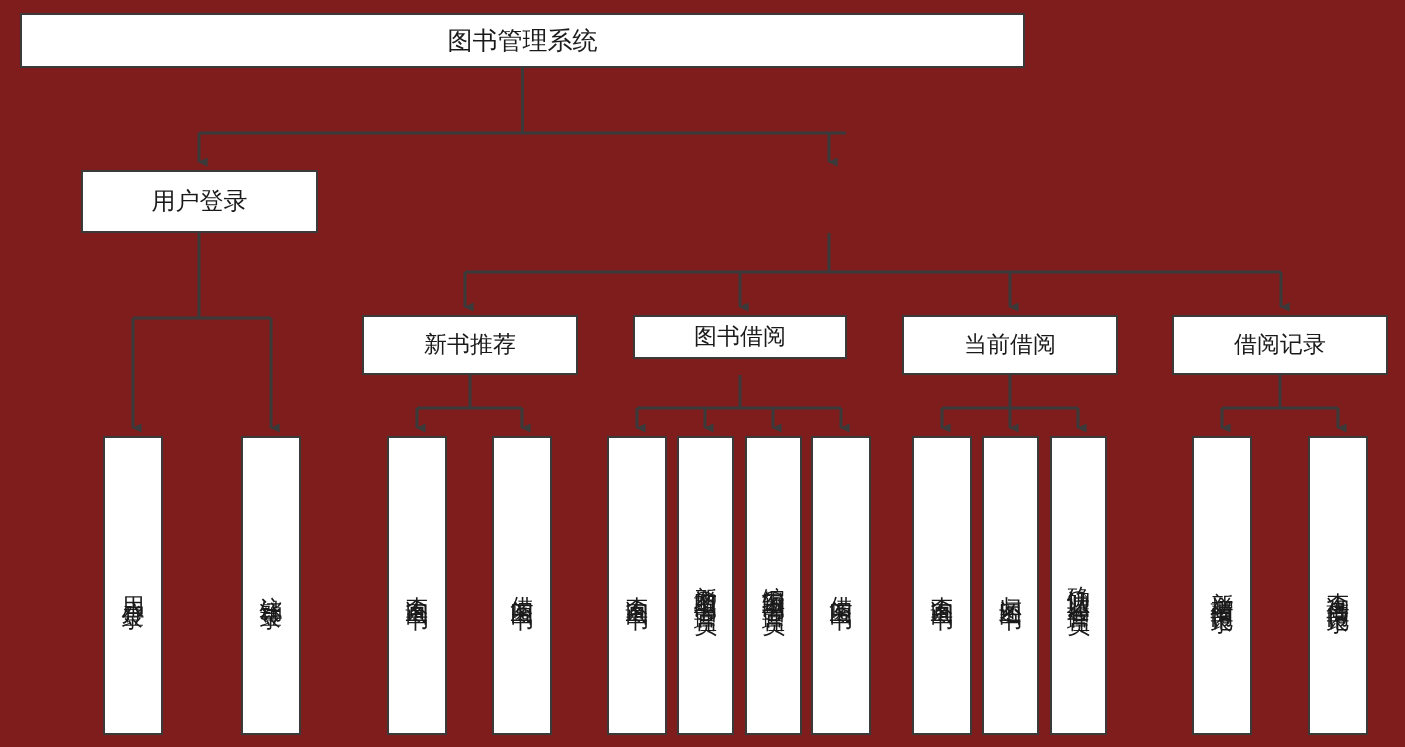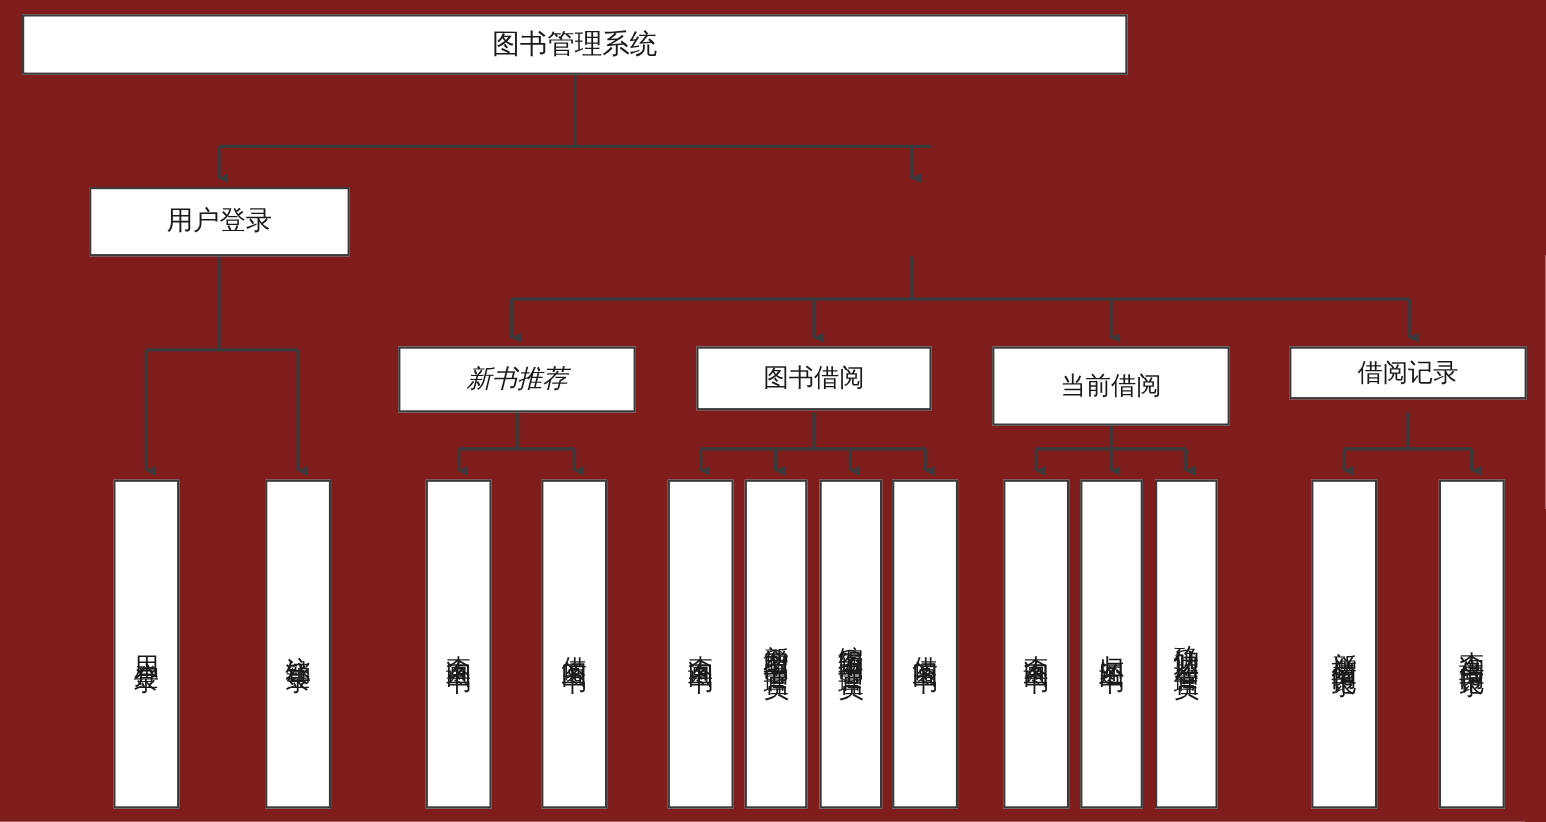--- a/index.html
+++ b/index.html
@@ -128,30 +128,30 @@
   </svg>
 
   <div class="node root" style="left:20px; top:13px; width:1005px; height:55px;">
     <span class="node-label">图书管理系统</span>
   </div>
 
   <div class="node level2" style="left:81px; top:170px; width:237px; height:63px;">
     <span class="node-label">用户登录</span>
   </div>
 
-  <div class="node level3" style="left:362px; top:315px; width:216px; height:60px;font-style:italic;">
+  <div class="node level3" style="left:362px; top:315px; width:216px; height:60px;">
     <span class="node-label">新书推荐</span>
   </div>
-  <div class="node level3" style="left:633px; top:315px; width:214px; height:58px;">
+  <div class="node level3" style="left:633px; top:315px; width:214px; height:44px;">
     <span class="node-label">图书借阅</span>
   </div>
-  <div class="node level3" style="left:902px; top:315px; width:216px; height:72px;">
+  <div class="node level3" style="left:902px; top:315px; width:216px; height:60px;">
     <span class="node-label">当前借阅</span>
   </div>
-  <div class="node level3" style="left:1172px; top:315px; width:216px; height:48px;">
+  <div class="node level3" style="left:1172px; top:315px; width:216px; height:60px;">
     <span class="node-label">借阅记录</span>
   </div>
 
   <div class="node leaf" style="left:103px; top:436px; width:60px; height:299px;">
     <span class="node-label">用户登录</span>
   </div>
   <div class="node leaf" style="left:241px; top:436px; width:60px; height:299px;">
     <span class="node-label">注销登录</span>
   </div>
 

